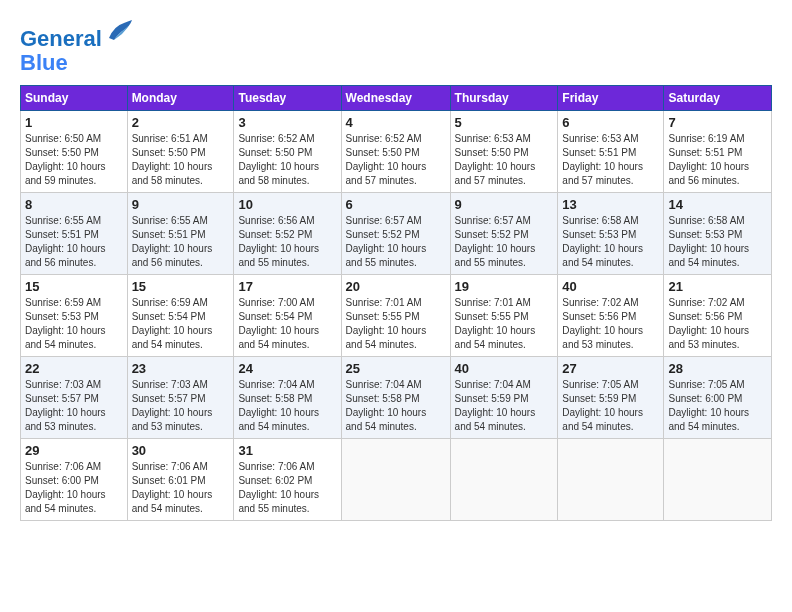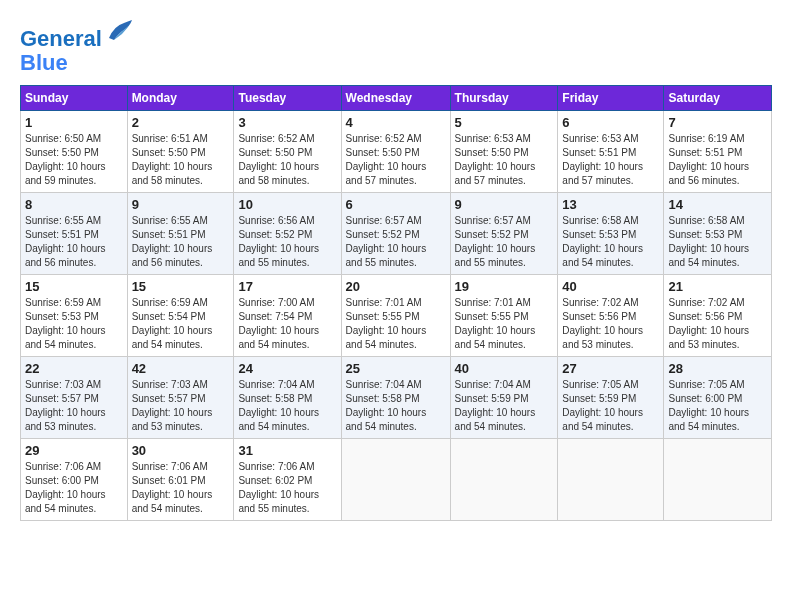--- a/index.html
+++ b/index.html
@@ -236,21 +236,21 @@
           <td>
             <span class="day-num">15</span>
             <div class="day-info" style="white-space: pre-line;">Sunrise: 6:59 AM
 Sunset: 5:54 PM
 Daylight: 10 hours
 and 54 minutes.</div>
           </td>
           <td>
             <span class="day-num">17</span>
             <div class="day-info" style="white-space: pre-line;">Sunrise: 7:00 AM
-Sunset: 7:54 PM
+Sunset: 5:54 PM
 Daylight: 10 hours
 and 54 minutes.</div>
           </td>
           <td>
             <span class="day-num">20</span>
             <div class="day-info" style="white-space: pre-line;">Sunrise: 7:01 AM
 Sunset: 5:55 PM
 Daylight: 10 hours
 and 54 minutes.</div>
           </td>
@@ -278,21 +278,21 @@
         </tr>
         <tr>
           <td>
             <span class="day-num">22</span>
             <div class="day-info" style="white-space: pre-line;">Sunrise: 7:03 AM
 Sunset: 5:57 PM
 Daylight: 10 hours
 and 53 minutes.</div>
           </td>
           <td>
-            <span class="day-num">42</span>
+            <span class="day-num">23</span>
             <div class="day-info" style="white-space: pre-line;">Sunrise: 7:03 AM
 Sunset: 5:57 PM
 Daylight: 10 hours
 and 53 minutes.</div>
           </td>
           <td>
             <span class="day-num">24</span>
             <div class="day-info" style="white-space: pre-line;">Sunrise: 7:04 AM
 Sunset: 5:58 PM
 Daylight: 10 hours

